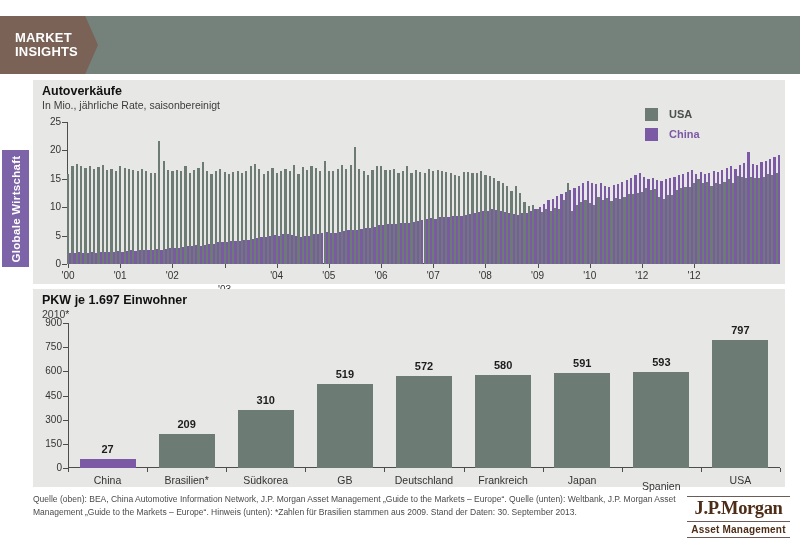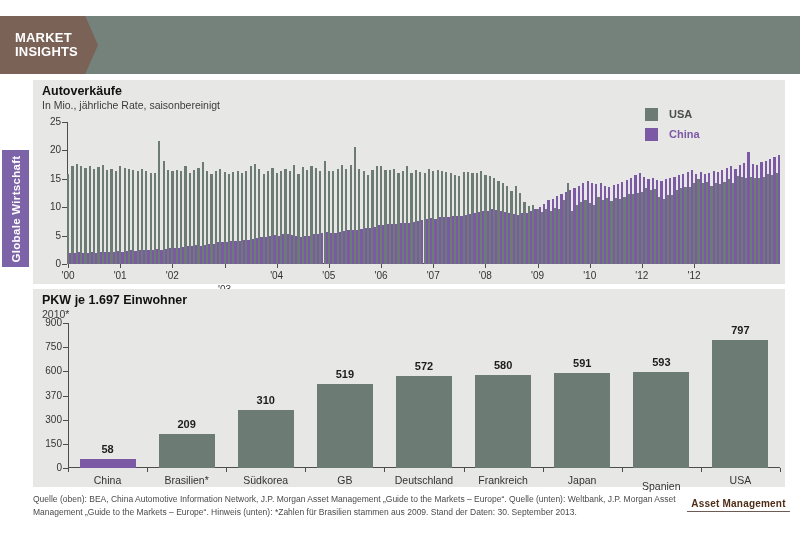--- a/index.html
+++ b/index.html
@@ -459,30 +459,30 @@
     <div class="panel-title">PKW je 1.697 Einwohner</div>
     <div class="panel-sub">2010*</div>
     <div class="plot-layer" id="bottom-plot">
         <div class="axes" style="left: 35px; top: 34px; width: 712px; height: 145px;"></div>
         <div class="ytick-label" style="left: 1px; top: 173px;">0</div>
         <div class="ytick-mark" style="left: 30px; top: 179px;"></div>
         <div class="ytick-label" style="left: 1px; top: 148.833px;">150</div>
         <div class="ytick-mark" style="left: 30px; top: 154.833px;"></div>
         <div class="ytick-label" style="left: 1px; top: 124.667px;">300</div>
         <div class="ytick-mark" style="left: 30px; top: 130.667px;"></div>
-        <div class="ytick-label" style="left: 1px; top: 100.5px;">370</div>
+        <div class="ytick-label" style="left: 1px; top: 100.5px;">450</div>
         <div class="ytick-mark" style="left: 30px; top: 106.5px;"></div>
         <div class="ytick-label" style="left: 1px; top: 76.3333px;">600</div>
         <div class="ytick-mark" style="left: 30px; top: 82.3333px;"></div>
         <div class="ytick-label" style="left: 1px; top: 52.1667px;">750</div>
         <div class="ytick-mark" style="left: 30px; top: 58.1667px;"></div>
         <div class="ytick-label" style="left: 1px; top: 28px;">900</div>
         <div class="ytick-mark" style="left: 30px; top: 34px;"></div>
         <div class="cbar" style="left: 46.5556px; top: 169.656px; width: 56px; height: 9.34444px; background: rgb(124, 89, 164);"></div>
-        <div class="cbar-value" style="left: 39.5556px; top: 153.656px;">58</div>
+        <div class="cbar-value" style="left: 39.5556px; top: 153.656px;">27</div>
         <div class="cat-label" style="left: 35px; top: 185px;">China</div>
         <div class="cbar" style="left: 125.667px; top: 145.328px; width: 56px; height: 33.6722px; background: rgb(109, 123, 117);"></div>
         <div class="cbar-value" style="left: 118.667px; top: 129.328px;">209</div>
         <div class="cat-label" style="left: 114.111px; top: 185px;">Brasilien*</div>
         <div class="cbar" style="left: 204.778px; top: 120.517px; width: 56px; height: 58.4833px; background: rgb(109, 123, 117);"></div>
         <div class="cbar-value" style="left: 197.778px; top: 104.517px;">310</div>
         <div class="cat-label" style="left: 193.222px; top: 185px;">Südkorea</div>
         <div class="cbar" style="left: 283.889px; top: 95.3833px; width: 56px; height: 83.6167px; background: rgb(109, 123, 117);"></div>
         <div class="cbar-value" style="left: 276.889px; top: 79.3833px;">519</div>
         <div class="cat-label" style="left: 272.333px; top: 185px;">GB</div>
@@ -509,16 +509,17 @@
         <div class="xtick-mark" style="left: 430.556px; top: 179px;"></div>
         <div class="xtick-mark" style="left: 509.667px; top: 179px;"></div>
         <div class="xtick-mark" style="left: 588.778px; top: 179px;"></div>
         <div class="xtick-mark" style="left: 667.889px; top: 179px;"></div>
         <div class="xtick-mark" style="left: 747px; top: 179px;"></div>
       </div>
   </div>
 
   <p class="source-text">Quelle (oben): BEA, China Automotive Information Network, J.P. Morgan Asset Management „Guide to the Markets – Europe“. Quelle (unten): Weltbank, J.P. Morgan Asset Management „Guide to the Markets – Europe“. Hinweis (unten): *Zahlen für Brasilien stammen aus 2009. Stand der Daten: 30. September 2013.</p>
   <div class="jpm-logo">
+    <div class="jpm-name">J.P.Morgan</div>
     <div class="jpm-sub">Asset Management</div>
   </div>
 
 </div>
 
 </body></html>

